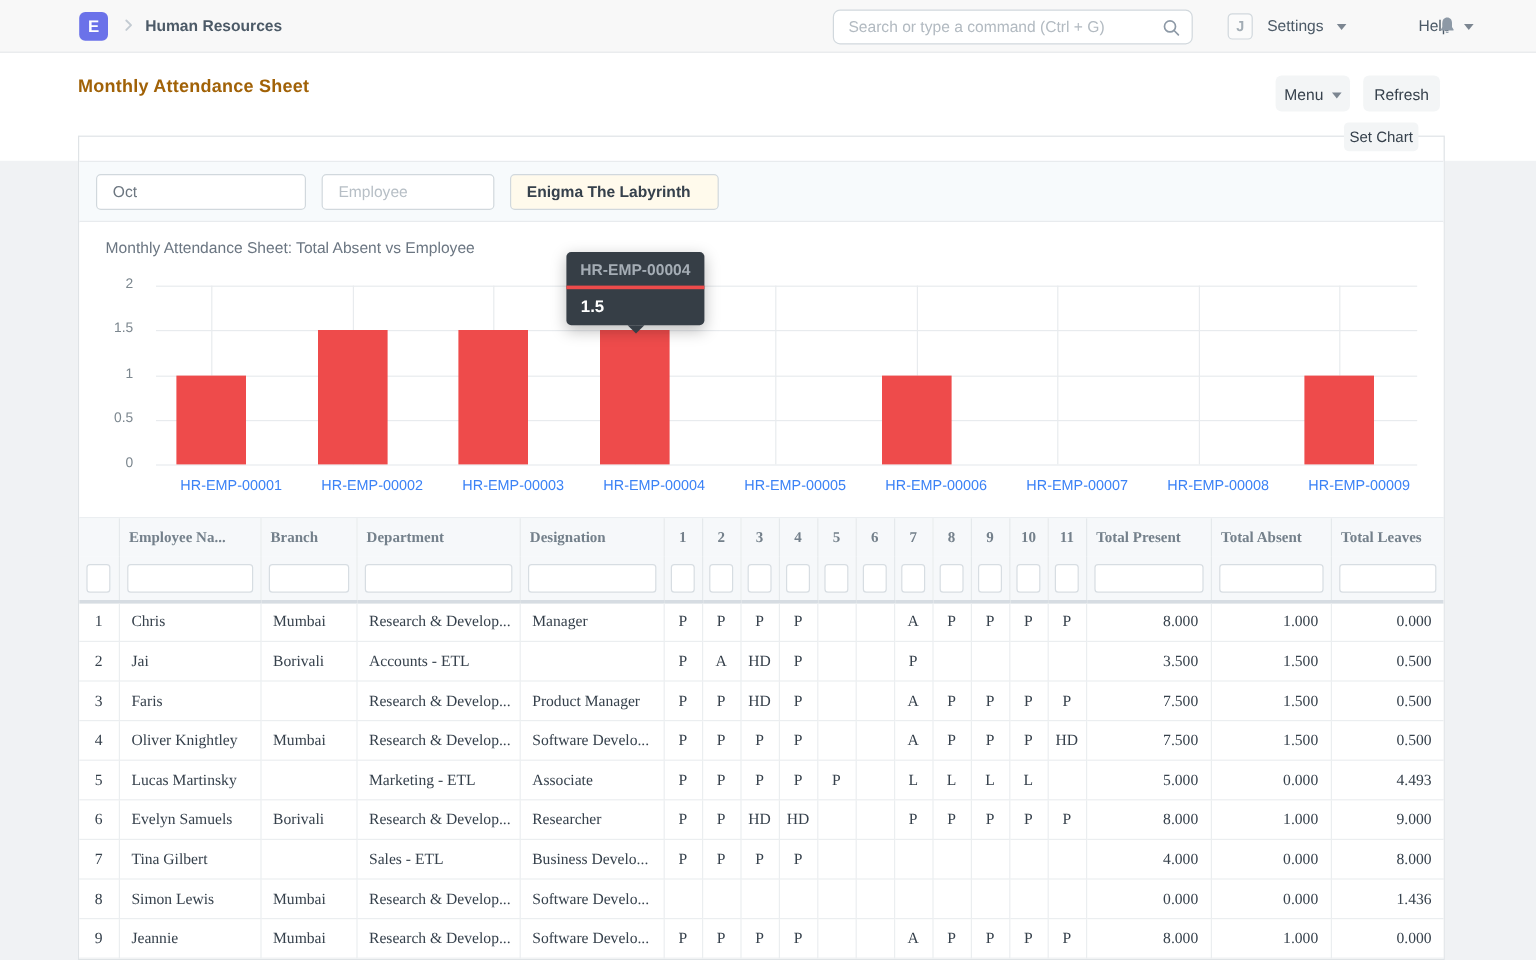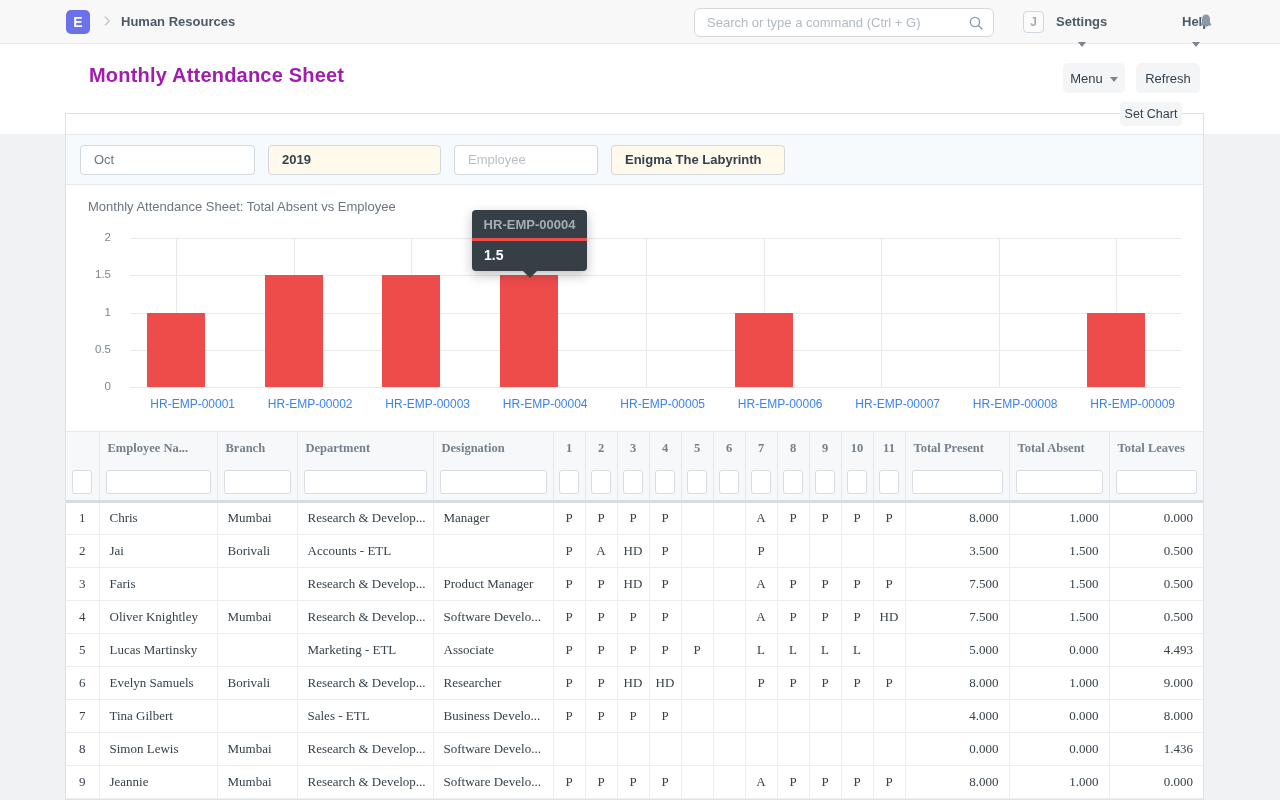--- a/index.html
+++ b/index.html
@@ -37,38 +37,38 @@
   }
   .searchbox input::placeholder { color:#b2bac1; }
   .searchbox svg { position:absolute; right:9px; top:6px; }
   .avatar {
     position:absolute; left:1023px; top:11px; width:21px; height:22px;
     border:1px solid #d1d8dd; border-radius:4px; background:#fbfbfb;
     color:#a3adb5; font-size:12px; font-weight:600;
     display:flex; align-items:center; justify-content:center; cursor:pointer;
   }
   .nav-item {
-    position:absolute; top:14px; font-size:13px; font-weight:700; color:#4c5a67;
-    cursor:pointer; display:flex; align-items:center; gap:11px;flex-direction:column;
+    position:absolute; top:14px; font-size:13px; font-weight:400; color:#4c5a67;
+    cursor:pointer; display:flex; align-items:center; gap:11px;
   }
   .nav-settings { left:1056px; }
   .nav-help { left:1182px; }
   .caret {
     width:0; height:0; border-left:4px solid transparent;
     border-right:4px solid transparent; border-top:5px solid #7c8691;
     display:inline-block; margin-top:2px;
   }
   .bell { position:absolute; left:1198px; top:13px; cursor:pointer; }
   
   .head-band {
     position:absolute; top:44px; left:0; width:1280px; height:90px; background:#fff;
   }
   .page-title {
-    position:absolute; left:65px; top:64px; font-size:20px; font-weight:700;
-    color:#a21caf; letter-spacing:.2px;margin-left:24px;
+    position:absolute; left:65px; top:64px; font-size:15px; font-weight:700;
+    color:#a16207; letter-spacing:.2px;
   }
   .btn {
     background:#f3f5f6; border:none; border-radius:5px; color:#36414c;
     font-size:13px; font-family:inherit; cursor:pointer;
     display:inline-flex; align-items:center; justify-content:center; gap:7px;
   }
   .btn-menu   { position:absolute; left:1063px; top:63px; width:62px; height:30px; }
   .btn-refresh{ position:absolute; left:1136px; top:63px; width:64px; height:30px; }
   .btn-setchart{
     position:absolute; left:1120px; top:102px; width:62px; height:24px;
@@ -188,21 +188,20 @@
   <span>Menu</span>
   <span class="caret"></span>
 </button>
 <button class="btn btn-refresh">Refresh</button>
 <button class="btn btn-setchart">Set Chart</button>
 
 <main class="container">
 
   <section class="filters">
     <input class="f-month" value="Oct" style="">
-    <input class="f-year filled" value="2019" style="">
     <input class="f-emp" placeholder="Employee" style="">
     <input class="f-comp filled" value="Enigma The Labyrinth" style="">
   </section>
 
   <section class="chart">
     <div class="chart-title">Monthly Attendance Sheet: Total Absent vs Employee</div>
     <div id="plot">
         <div class="gridline" style="top: 201px;"></div>
         <div class="ylab" style="top: 194px;">0</div>
         <div class="gridline" style="top: 163.75px;"></div>

